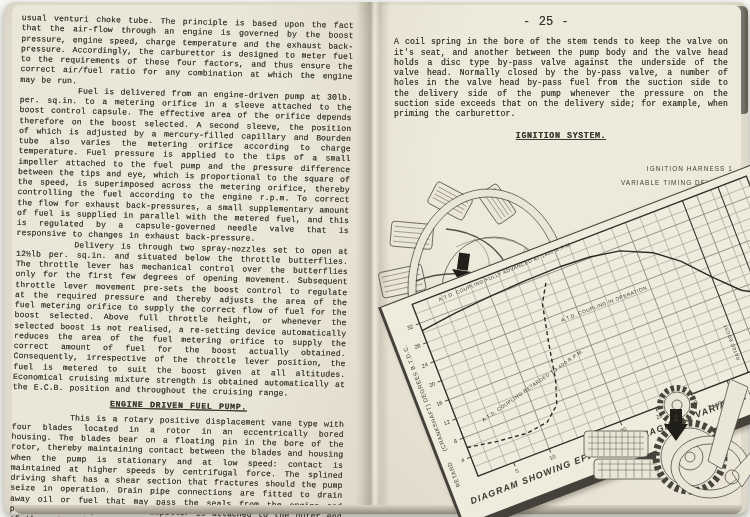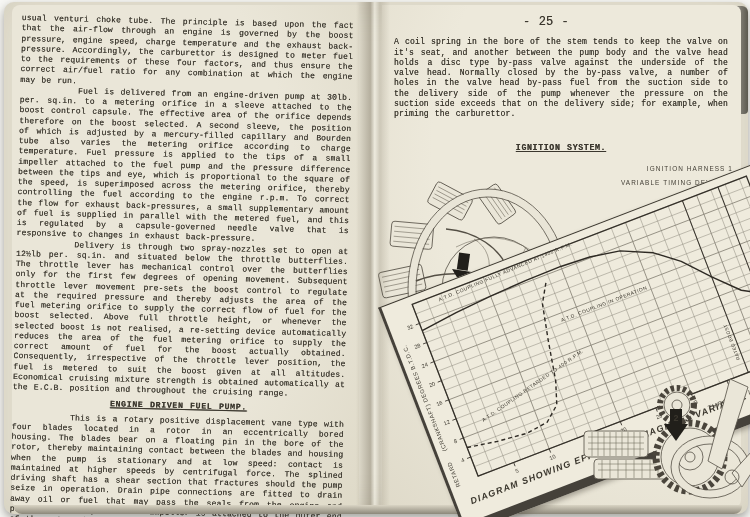--- a/index.html
+++ b/index.html
@@ -73,21 +73,21 @@
         <p class="m0 indent">Delivery is through two spray-nozzles set to open at 12½lb per. sq.in. and situated below the throttle butterflies.  The throttle lever has mechanical control over the butterflies only for the first few degrees of opening movement.  Subsequent throttle lever movement pre-sets the boost control to regulate at the required pressure and thereby adjusts the area of the fuel metering orifice to supply the correct flow of fuel for the boost selected.  Above full throttle height, or whenever the selected boost is not realised, a re-setting device automatically reduces the area of the fuel metering orifice to supply the correct amount of fuel for the boost actually obtained.  Consequently, irrespective of the throttle lever position, the fuel is metered to suit the boost given at all altitudes.  Economical cruising mixture strength is obtained automatically at the E.C.B. position and throughout the cruising range.</p>
         <h3 class="sec-head">ENGINE DRIVEN FUEL PUMP.</h3>
         <p class="m0 indent">This is a rotary positive displacement vane type with four blades located in a rotor in an eccentrically bored housing.  The blades bear on a floating pin in the bore of the rotor, thereby maintaining contact between the blades and housing when the pump is stationary and at low speed:  contact is maintained at higher speeds by centrifugal force.  The splined driving shaft has a shear section that fractures should the pump seize in operation.  Drain pipe connections are fitted to drain away oil or fuel that may pass the seals from the engine and pump respectively.  A small impeller is attached to the outer end of the rotor shaft, and it's casing has fuel connections leading to the tips and eye of the impeller.  The relief valve assembly incorporates a diaphragm attached at the centre  to a flange on the valve which has a hollow stem with the valve head midway.</p>
       </div>
     </div>
 
     <div class="page page-right">
       <div class="typed-wrap typed">
         <div class="pagenum">- 25 -</div>
         <p class="m0">A coil spring in the bore of the stem tends to keep the valve on it's seat, and another between the pump body and the valve head holds a disc type by-pass valve against the underside of the valve head. Normally closed by the by-pass valve, a number of holes in the valve head  by-pass fuel from the suction side to the delivery side of the pump whenever the pressure on the suction side exceeds that on the delivery side;  for example, when priming the carburettor.</p>
-        <h3 class="sec-head" style="margin-top:24px">IGNITION SYSTEM.</h3>
+        <h3 class="sec-head" style="margin-top:12px">IGNITION SYSTEM.</h3>
       </div>
 
       <div class="figure">
         <div class="callout co1">IGNITION HARNESS  1</div>
         <div class="callout co2">VARIABLE TIMING DEVICE  2</div>
 
         <svg class="engine" viewBox="0 0 216 232">
 
           <g>
             <g transform="translate(62,4) rotate(28)">

